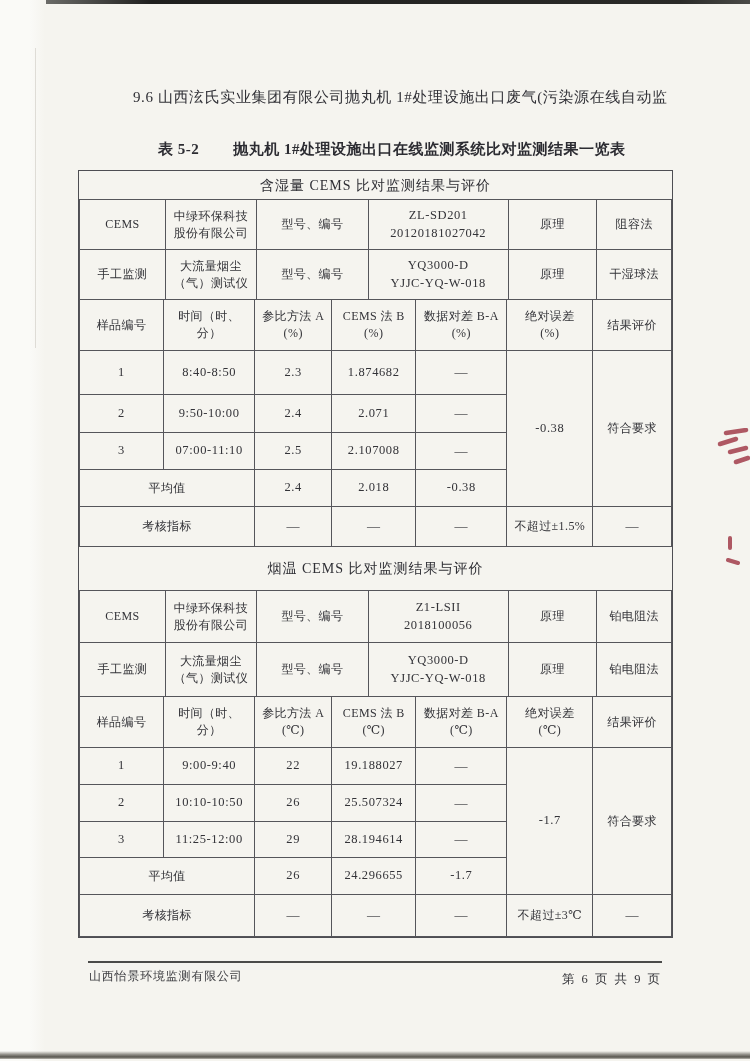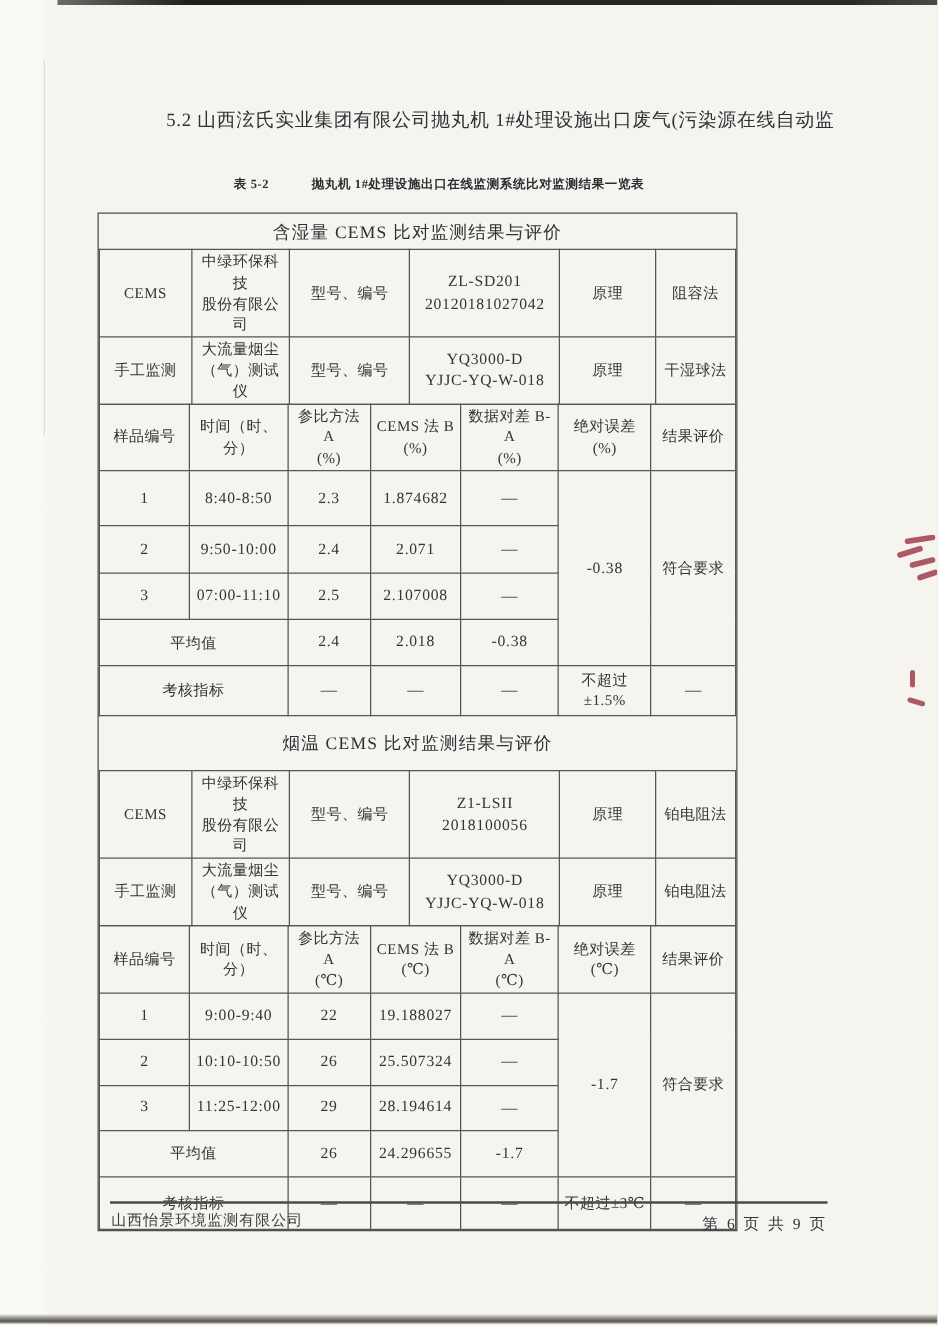--- a/index.html
+++ b/index.html
@@ -15,25 +15,25 @@
     background:linear-gradient(90deg,#6b6b68,#1f1f1e 15%,#2a2a28 90%,#4a4a47); }
   .edge-bottom { position:absolute; bottom:2px; left:0; right:0; height:8px;
     background:linear-gradient(180deg,rgba(130,128,122,0),#8f8d86 45%,#58564f 75%,#b9b7b0); }
   .crease-left { position:absolute; top:48px; left:35px; width:1px; height:300px; background:#dedcd6; }
 
   .heading { position:absolute; left:85px; top:84px; width:592px; font-size:15px;
     line-height:1.78; letter-spacing:0.6px; color:#303036; }
   .heading .l1 { text-indent:48px; white-space:nowrap; }
   .heading .l2 { white-space:nowrap; }
 
-  .caption { position:absolute; left:187px; top:140px; font-size:10px; font-weight:bold;
+  .caption { position:absolute; left:158px; top:140px; font-size:15px; font-weight:bold;
     letter-spacing:0.5px; color:#2c2c32; white-space:nowrap; }
   .caption .cap-title { margin-left:34px; }
 
-  .tbl-wrap { position:absolute; left:78px; top:170px; width:512px; border:1px solid #4e4e53; }
+  .tbl-wrap { position:absolute; left:78px; top:170px; width:595px; border:1px solid #4e4e53; }
   .sec-title { width:100%; display:flex; align-items:center; justify-content:center;
     font-size:14px; letter-spacing:1px; color:#2f2f35; }
   .sec-title.h1 { height:29px; }
   .sec-title.h2 { height:44px;text-align:center; }
 
   table { border-collapse:collapse; width:100%; table-layout:fixed; margin-top:-1px;padding-left:44px; }
   td, th { border:1px solid #55555a; text-align:center; vertical-align:middle;
     font-size:12px; font-weight:normal; line-height:1.4; padding:1px 2px;
     color:#333338; letter-spacing:0.4px; overflow:hidden; }
   .num { font-size:12.5px; letter-spacing:0.6px; }
@@ -59,21 +59,21 @@
 </style>
 </head>
 <body>
 
 <div class="page">
 
   <div class="edge-top"></div>
   <div class="crease-left"></div>
 
   <div class="heading">
-    <div class="l1">5.2 山西泫氏实业集团有限公司抛丸机 1#处理设施出口废气(污染源在线自动监</div>
+    <div class="l1">9.6 山西泫氏实业集团有限公司抛丸机 1#处理设施出口废气(污染源在线自动监</div>
   </div>
 
   <div class="caption">
     <span>表 5-2</span><span class="cap-title">抛丸机 1#处理设施出口在线监测系统比对监测结果一览表</span>
   </div>
 
   <div class="tbl-wrap">
 
     <div class="sec-title h1">含湿量 CEMS 比对监测结果与评价</div>
 

